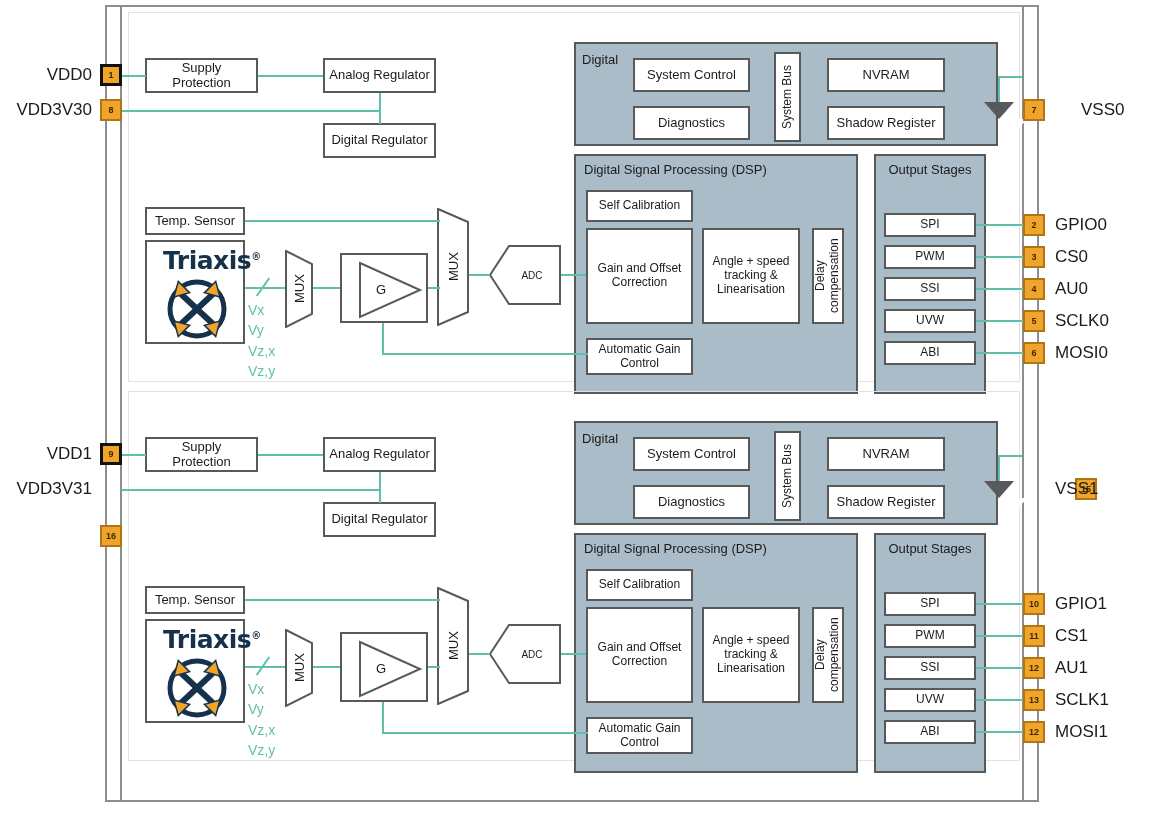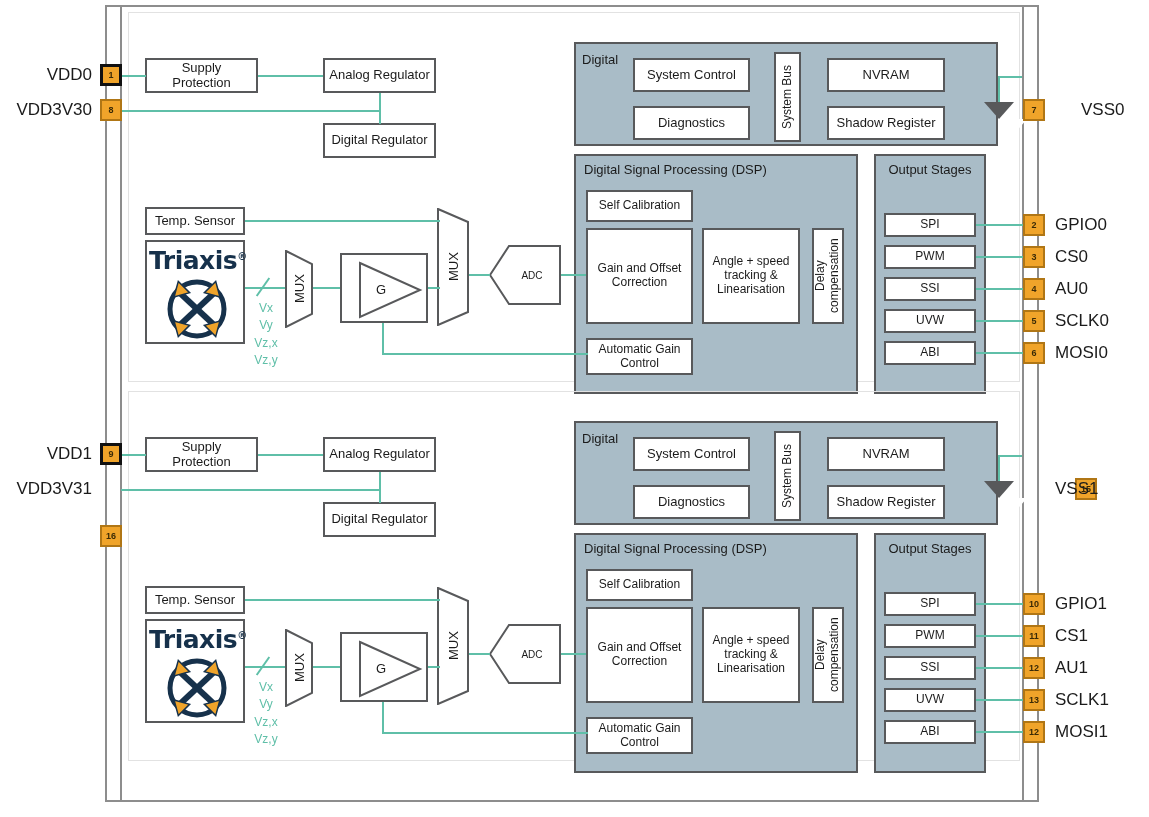--- a/index.html
+++ b/index.html
@@ -62,30 +62,30 @@
   .gnd{position:absolute;width:0;height:0;border-left:15px solid transparent;
        border-right:15px solid transparent;border-top:17px solid #58595b;z-index:3;}
   .gnd-inner{position:absolute;width:0;height:0;border-left:13px solid transparent;
        border-right:13px solid transparent;border-top:15px solid #ffffff;
        left:2px;top:0px;}
 
   
   .logo-box{border:2px solid #58595b;background:#ffffff;position:absolute;
             display:flex;align-items:center;justify-content:center;}
   .logo-wrap{position:relative;width:100%;height:100%;}
-  .logo-text{position:absolute;top:4px;left:2px;width:100%;text-align:left;
+  .logo-text{position:absolute;top:4px;left:16px;width:100%;text-align:left;
              font-size:25px;font-weight:bold;color:#16314b;letter-spacing:-0.5px;
              font-family:"DejaVu Sans",sans-serif;}
   .logo-reg{font-size:10px;vertical-align:super;}
 
   
   .slash{position:absolute;width:2px;height:22px;background:#5fbfa8;
          transform:rotate(35deg);z-index:3;}
-  .vnames{position:absolute;font-size:12px;color:#5fbfa8;line-height:1.45;
-          text-align:center;z-index:3;}
+  .vnames{position:absolute;font-size:14px;color:#5fbfa8;line-height:1.45;
+          z-index:3;}
 </style>
 </head>
 <body>
 
 <div id="stage">
     <div class="abs chip-frame" style="left: 105px; top: 5px; width: 934px; height: 797px;"></div>
     <div class="abs rail" style="left: 120px; top: 5px; width: 2px; height: 797px;"></div>
     <div class="abs rail" style="left: 1022px; top: 5px; width: 2px; height: 797px;"></div>
     <div class="abs ch-frame" style="left: 128px; top: 12px; width: 892px; height: 370px; position: absolute;"></div>
     <div class="abs box " style="left: 145px; top: 58px; width: 113px; height: 35px;">Supply Protection</div>

